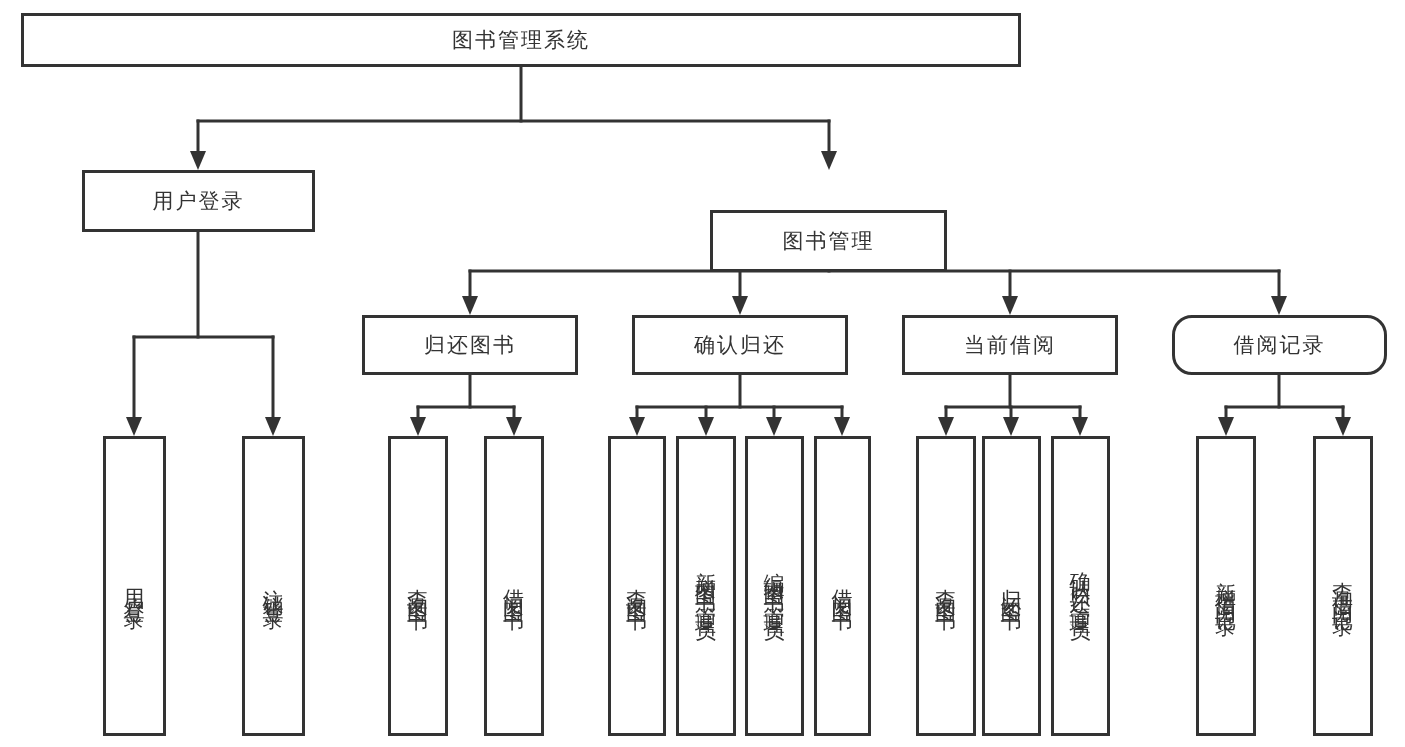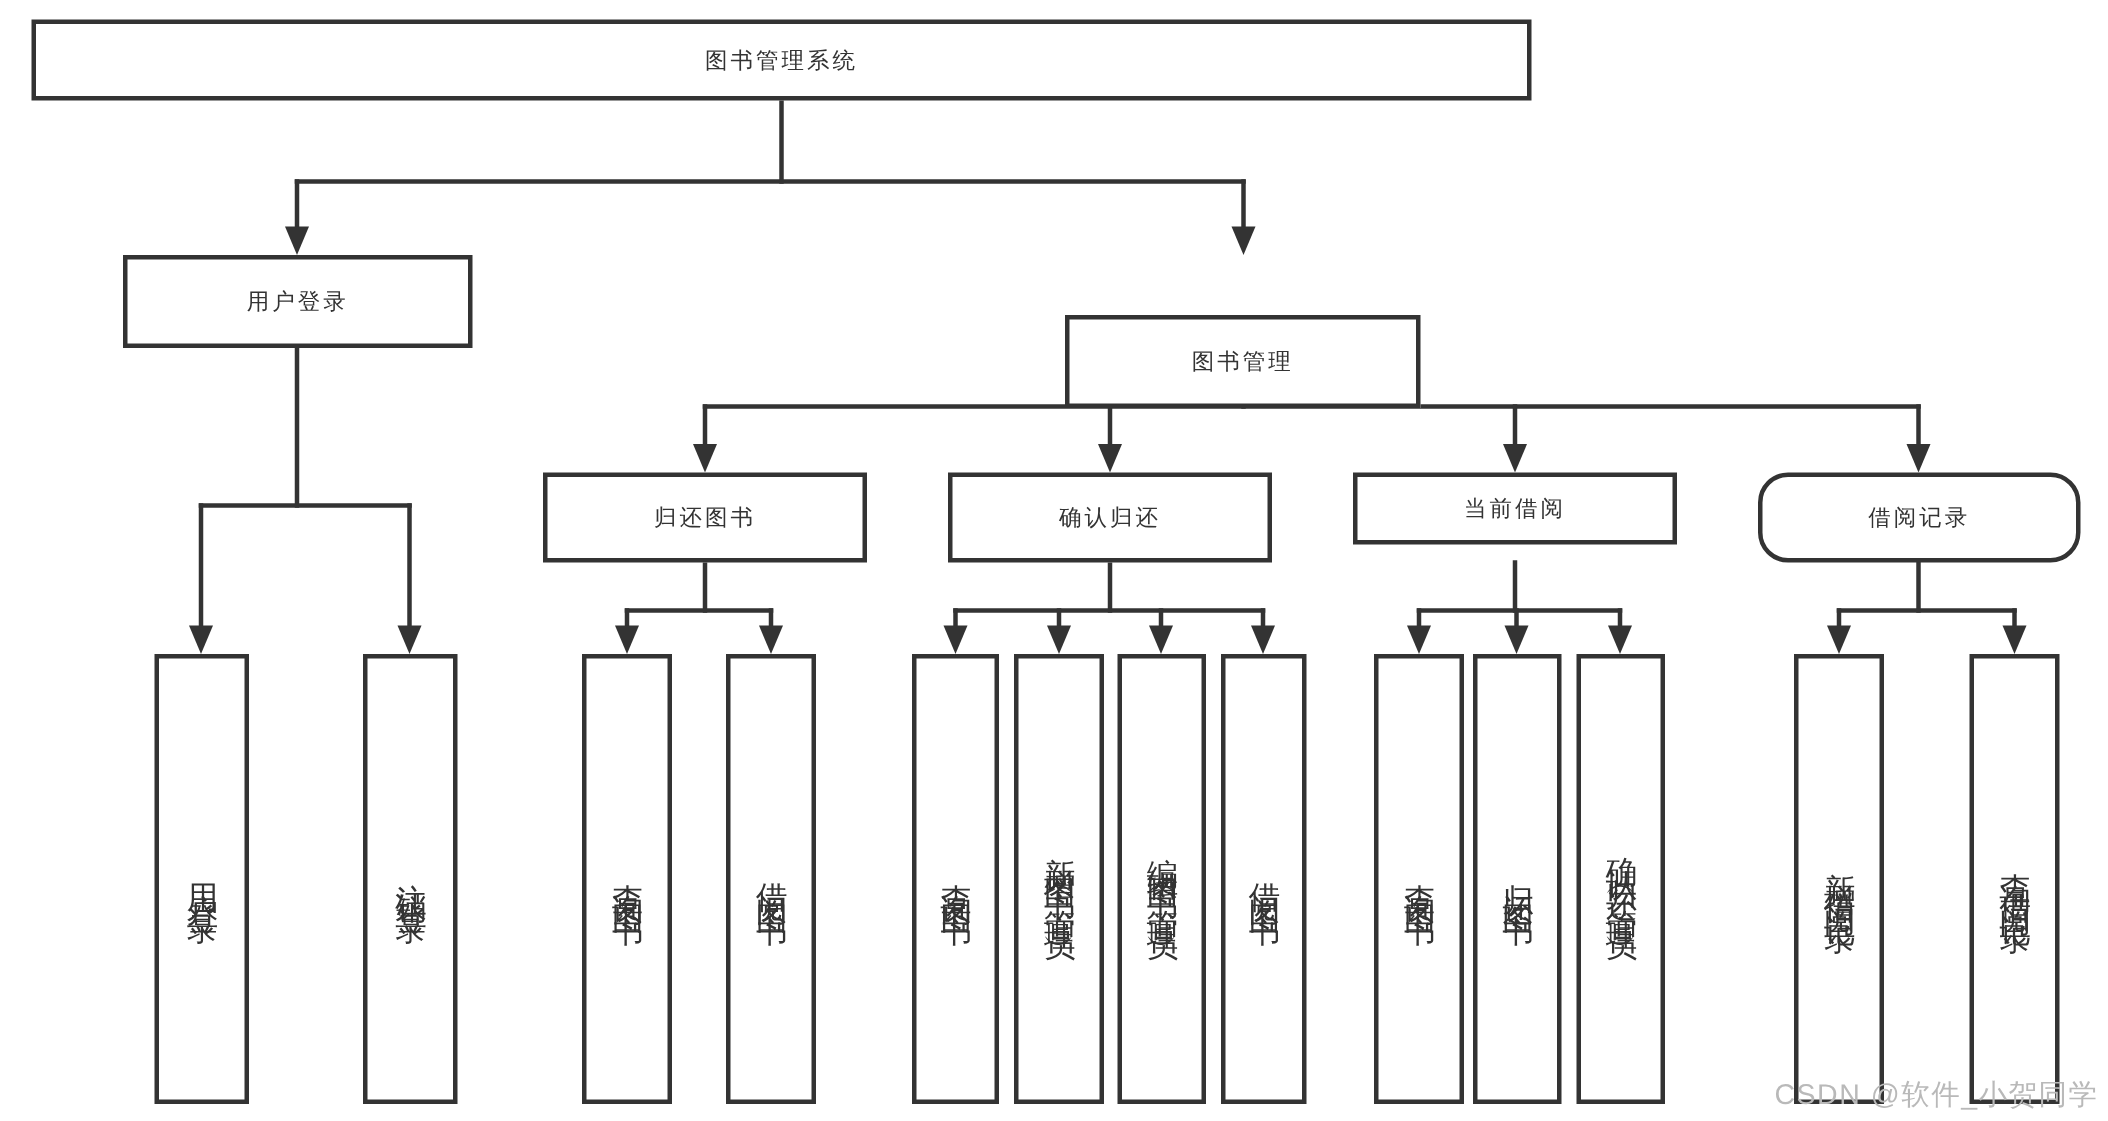--- a/index.html
+++ b/index.html
@@ -18,21 +18,21 @@
     width: 1405px; height: 747px;
   }
   .node {
     position: absolute;
     background: #ffffff;
     border: 3px solid #333333;
     box-sizing: border-box;
     display: flex;
     align-items: center;
     justify-content: center;
-    font-size: 15px;
+    font-size: 21px;
     letter-spacing: 2px;
     white-space: nowrap;
   }
   .leaf {
     position: absolute;
     background: #ffffff;
     border: 3px solid #333333;
     box-sizing: border-box;
     display: grid;
     place-items: center;
@@ -124,21 +124,21 @@
     </g>
   </svg>
 
   <div class="node" style="left:21px; top:13px; width:1000px; height:54px;">图书管理系统</div>
 
   <div class="node" style="left:82px; top:170px; width:233px; height:62px;">用户登录</div>
   <div class="node" style="left:710px; top:170px; width:237px; height:62px;margin-top:40px;">图书管理</div>
 
   <div class="node" style="left:362px; top:315px; width:216px; height:60px;">归还图书</div>
   <div class="node" style="left:632px; top:315px; width:216px; height:60px;">确认归还</div>
-  <div class="node" style="left:902px; top:315px; width:216px; height:48px;">当前借阅</div>
+  <div class="node" style="left:902px; top:315px; width:216px; height:60px;">当前借阅</div>
   <div class="node" style="left:1172px; top:315px; width:215px; height:60px;border-radius:20px;">借阅记录</div>
 
   <div class="leaf" style="left:103px; top:436px; width:63px; height:300px;">
     <span>用户登录</span>
   </div>
   <div class="leaf" style="left:242px; top:436px; width:63px; height:300px;">
     <span>注销登录</span>
   </div>
 
   <div class="leaf" style="left:388px; top:436px; width:60px; height:300px;">
@@ -171,15 +171,14 @@
     <span>确认归还（管理员）</span>
   </div>
 
   <div class="leaf" style="left:1196px; top:436px; width:60px; height:300px;">
     <span>新增借阅记录</span>
   </div>
   <div class="leaf" style="left:1313px; top:436px; width:60px; height:300px;">
     <span>查询借阅记录</span>
   </div>
 
-  <div class="watermark">CSDN @软件_小贺同学</div>
 
 </div>
 
 </body></html>

